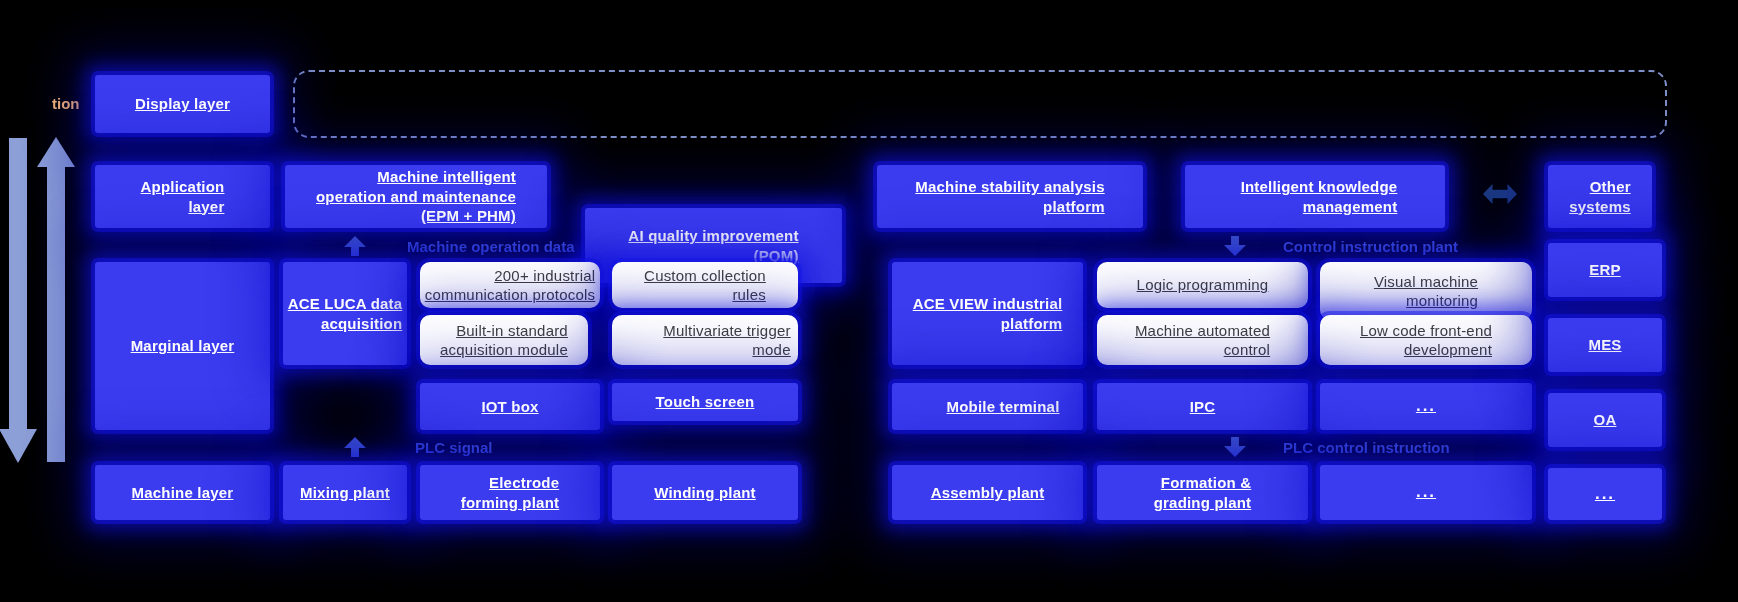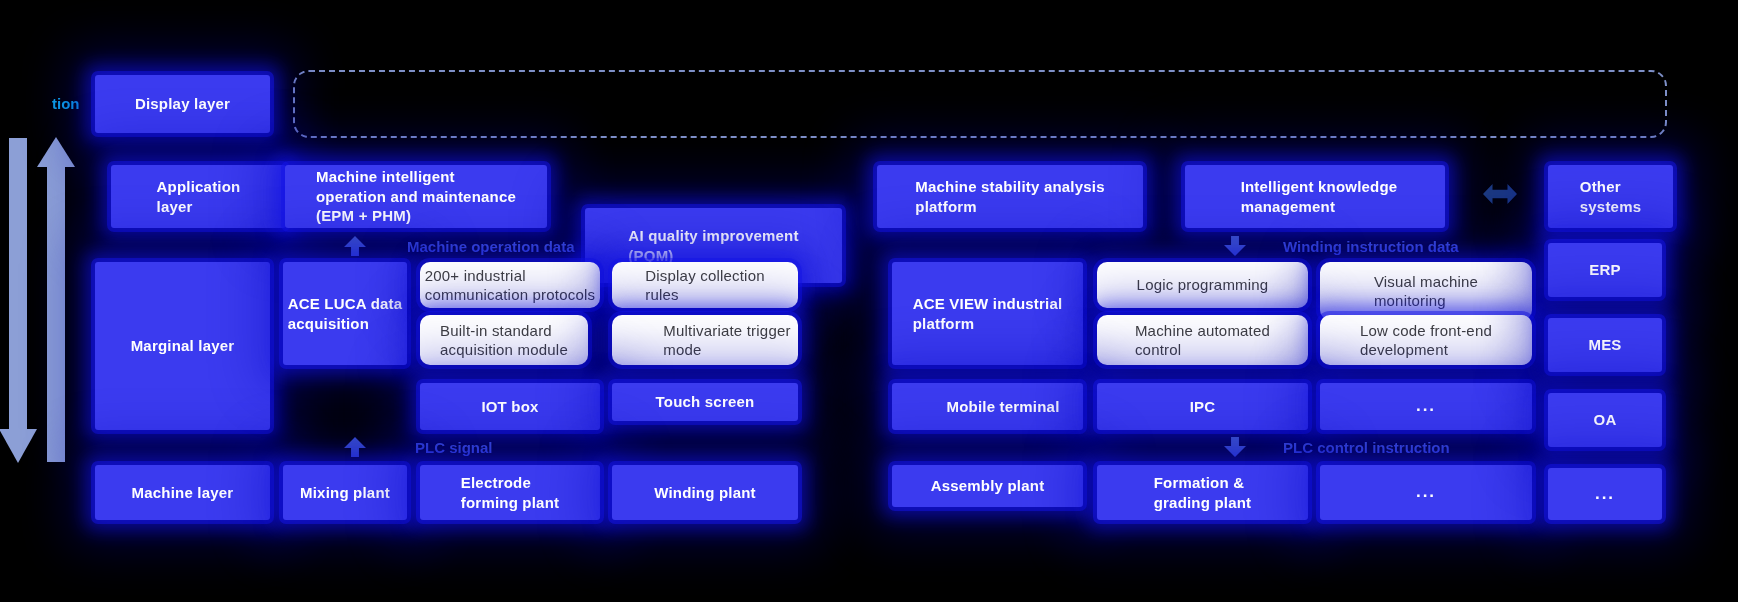--- a/index.html
+++ b/index.html
@@ -3,22 +3,22 @@
 <meta charset="utf-8">
 <style>
   html,body{margin:0;padding:0;background:#000;}
   .canvas{
     position:relative;width:1738px;height:602px;background:#000;overflow:hidden;
     font-family:"Liberation Sans","DejaVu Sans",sans-serif;
   }
   
   .bx{
     position:absolute;display:flex;align-items:center;justify-content:center;
-    text-align:left;white-space:pre-line;box-sizing:border-box;z-index:3;
-    line-height:1.3;letter-spacing:.2px;
+    text-align:right;white-space:pre-line;box-sizing:border-box;z-index:3;
+    line-height:1.3;letter-spacing:.2px;text-decoration:underline;
   }
   .blue{
     background:#3B3BEF;color:#fff;font-weight:700;font-size:15px;border-radius:3px;
     box-shadow:0 0 0 4px rgba(20,20,230,.5),0 0 18px 10px rgba(18,18,235,.55),0 0 50px 25px rgba(5,5,180,.33);
   }
   .white{
     background:#FFFFFF;color:#3F3F3F;font-weight:400;font-size:15px;border-radius:10px;
     box-shadow:0 0 0 4px rgba(20,20,230,.45),0 0 18px 10px rgba(18,18,235,.5),0 0 45px 20px rgba(5,5,180,.3);
   }
   .dots{font-size:17px;letter-spacing:2px;}
@@ -34,21 +34,21 @@
   }
   
   .mini-arrow{position:absolute;width:22px;height:20px;background:#3E54CC;z-index:3;}
   .mini-arrow.up{clip-path:polygon(50% 0,100% 55%,68% 55%,68% 100%,32% 100%,32% 55%,0 55%);}
   .mini-arrow.down{clip-path:polygon(32% 0,68% 0,68% 45%,100% 45%,50% 100%,0 45%,32% 45%);}
   
   .rail-bar{position:absolute;background:#8C9FD6;z-index:2;}
   .rail-head{position:absolute;width:0;height:0;z-index:2;}
   .rail-head.down{border-left:19px solid transparent;border-right:19px solid transparent;border-top:34px solid #8C9FD6;}
   .rail-head.up{border-left:19px solid transparent;border-right:19px solid transparent;border-bottom:30px solid #8C9FD6;}
-  .clipped-label{position:absolute;left:52px;top:95px;color:#0ea5e9;font-weight:700;font-size:15px;z-index:3;}
+  .clipped-label{position:absolute;left:52px;top:95px;color:#fdba74;font-weight:700;font-size:15px;z-index:3;}
   
   .link-arrow{
     position:absolute;left:1483px;top:182px;width:34px;height:24px;background:#1C3A80;z-index:3;
     clip-path:polygon(0 50%,28% 8%,28% 32%,72% 32%,72% 8%,100% 50%,72% 92%,72% 68%,28% 68%,28% 92%);
   }
 </style>
 </head>
 <body>
 
 <div class="canvas">
@@ -59,47 +59,47 @@
   <div>
     <div class="rail-bar" style="left:9px;top:138px;width:18px;height:292px;"></div>
     <div class="rail-head down" style="left:-1px;top:429px;"></div>
   </div>
   <div>
     <div class="rail-head up" style="left:37px;top:137px;"></div>
     <div class="rail-bar" style="left:47px;top:166px;width:18px;height:296px;"></div>
   </div>
 
   <div class="bx blue" style="left:95px;top:75px;width:175px;height:58px;">Display layer</div>
-  <div class="bx blue" style="left:95px;top:165px;width:175px;height:63px;margin-left:16px;">Application
+  <div class="bx blue" style="left:95px;top:165px;width:175px;height:63px;">Application
 layer</div>
   <div class="bx blue" style="left:95px;top:262px;width:175px;height:168px;">Marginal layer</div>
   <div class="bx blue" style="left:95px;top:465px;width:175px;height:55px;">Machine layer</div>
 
   <div class="bx blue" style="left:285px;top:165px;width:262px;height:63px;">Machine intelligent
 operation and maintenance
 (EPM + PHM)</div>
   <div class="bx blue" style="left:585px;top:172px;width:257px;height:75px;margin-top:36px;">AI quality improvement
 (PQM)</div>
   <div class="bx blue" style="left:877px;top:165px;width:266px;height:63px;">Machine stability analysis
 platform</div>
   <div class="bx blue" style="left:1185px;top:165px;width:260px;height:63px;padding-left:8px;">Intelligent knowledge
 management</div>
 
   <div class="link-arrow"></div>
 
   <div class="mini-arrow up" style="left:344px;top:236px;"></div>
   <div class="flow-label" style="left:407px;top:238px;">Machine operation data</div>
   <div class="mini-arrow down" style="left:1224px;top:236px;"></div>
-  <div class="flow-label" style="left:1283px;top:238px;">Winding instruction data</div>
+  <div class="flow-label" style="left:1283px;top:238px;">Control instruction plant</div>
 
   <div class="bx blue" style="left:283px;top:262px;width:124px;height:103px;">ACE LUCA data
 acquisition</div>
   <div class="bx white" style="left:420px;top:262px;width:180px;height:46px;">200+ industrial
 communication protocols</div>
-  <div class="bx white" style="left:612px;top:262px;width:186px;height:46px;">Display collection
+  <div class="bx white" style="left:612px;top:262px;width:186px;height:46px;">Custom collection
 rules</div>
   <div class="bx white" style="left:420px;top:315px;width:168px;height:50px;">Built-in standard
 acquisition module</div>
   <div class="bx white" style="left:612px;top:315px;width:186px;height:50px;padding-left:44px;">Multivariate trigger
 mode</div>
   <div class="bx blue" style="left:892px;top:262px;width:191px;height:103px;">ACE VIEW industrial
 platform</div>
   <div class="bx white" style="left:1097px;top:262px;width:211px;height:46px;">Logic programming</div>
   <div class="bx white" style="left:1320px;top:262px;width:212px;height:58px;">Visual machine
 monitoring</div>
@@ -116,25 +116,25 @@
 
   <div class="mini-arrow up" style="left:344px;top:437px;"></div>
   <div class="flow-label" style="left:415px;top:439px;">PLC signal</div>
   <div class="mini-arrow down" style="left:1224px;top:437px;"></div>
   <div class="flow-label" style="left:1283px;top:439px;">PLC control instruction</div>
 
   <div class="bx blue" style="left:283px;top:465px;width:124px;height:55px;">Mixing plant</div>
   <div class="bx blue" style="left:420px;top:465px;width:180px;height:55px;">Electrode
 forming plant</div>
   <div class="bx blue" style="left:612px;top:465px;width:186px;height:55px;">Winding plant</div>
-  <div class="bx blue" style="left:892px;top:465px;width:191px;height:42px;">Assembly plant</div>
+  <div class="bx blue" style="left:892px;top:465px;width:191px;height:55px;">Assembly plant</div>
   <div class="bx blue" style="left:1097px;top:465px;width:211px;height:55px;">Formation &amp;
 grading plant</div>
   <div class="bx blue dots" style="left:1320px;top:465px;width:212px;height:55px;">...</div>
 
-  <div class="bx blue" style="left:1548px;top:165px;width:125px;height:63px;">Other
+  <div class="bx blue" style="left:1548px;top:165px;width:104px;height:63px;">Other
 systems</div>
   <div class="bx blue" style="left:1548px;top:243px;width:114px;height:54px;">ERP</div>
   <div class="bx blue" style="left:1548px;top:318px;width:114px;height:54px;">MES</div>
   <div class="bx blue" style="left:1548px;top:393px;width:114px;height:54px;">OA</div>
   <div class="bx blue dots" style="left:1548px;top:468px;width:114px;height:52px;">...</div>
 
 </div>
 
 </body></html>

